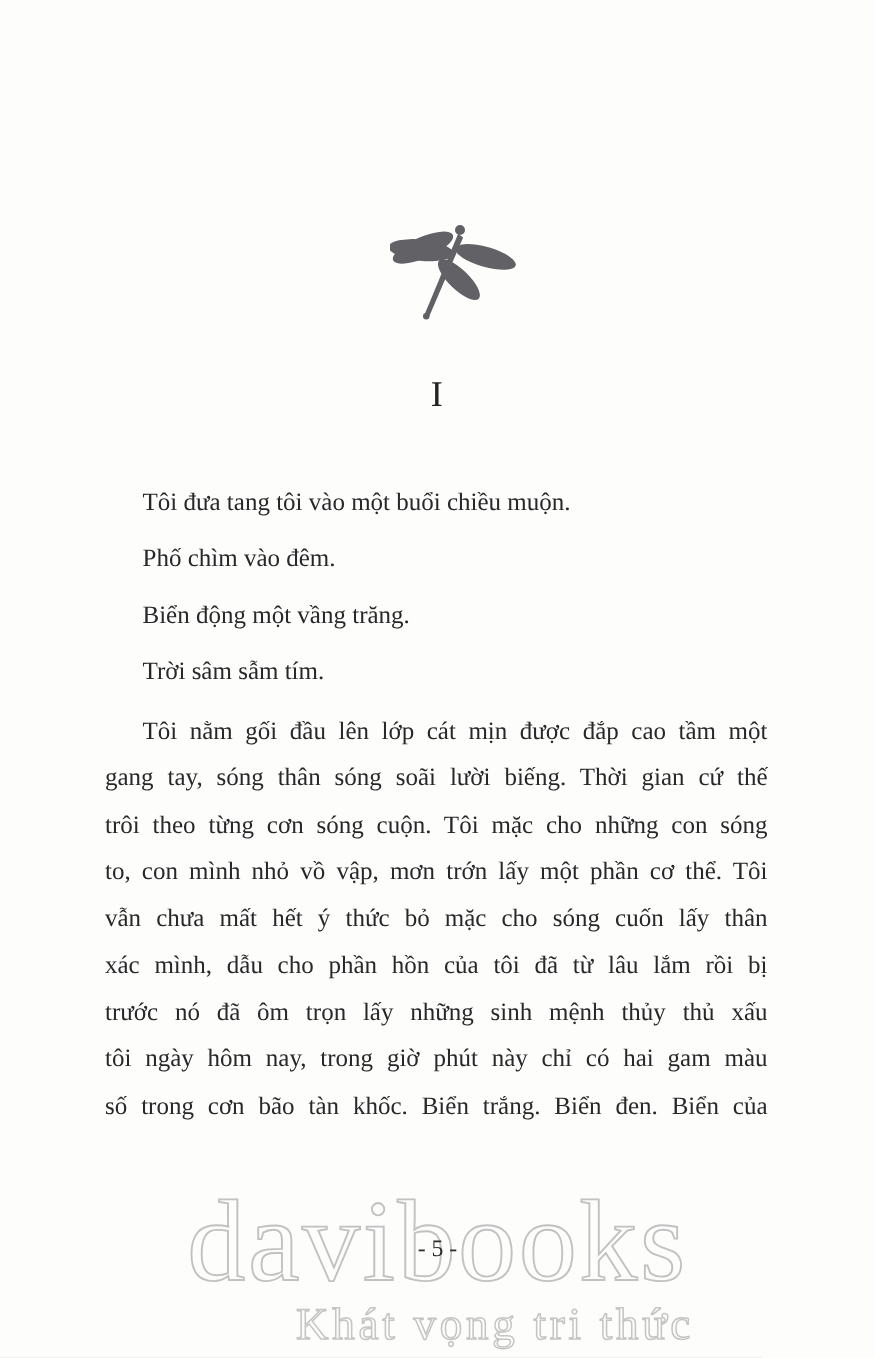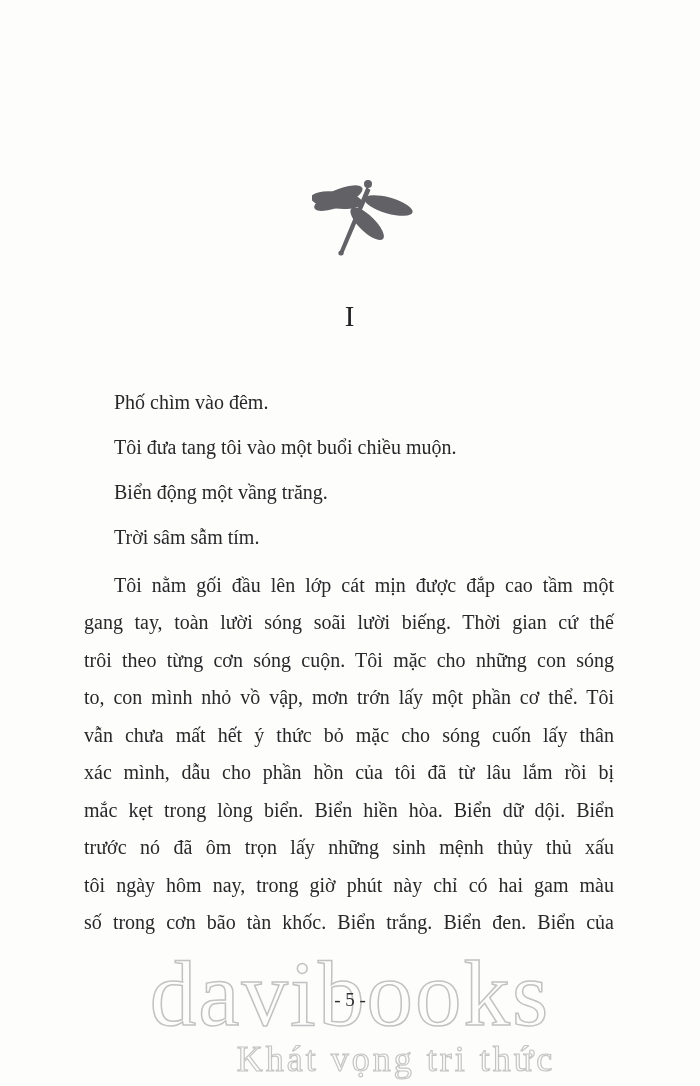--- a/index.html
+++ b/index.html
@@ -90,32 +90,31 @@
       <circle cx="56" cy="12" r="4"></circle>
 
       <path d="M54.5 15 L58.5 18 L31 82 L27.5 80 Z"></path>
       <circle cx="29" cy="81" r="2.6"></circle>
     </g>
   </svg>
 
   <div class="chapter">I</div>
 
   <div class="text-block">
+    <p class="para">Tôi đưa tang tôi vào một buổi chiều muộn.</p>
     <p class="para">Phố chìm vào đêm.</p>
-    <p class="para">Tôi đưa tang tôi vào một buổi chiều muộn.</p>
     <p class="para">Biển động một vầng trăng.</p>
     <p class="para">Trời sâm sẫm tím.</p>
     <div class="long-para">
       <div class="bline first">Tôi nằm gối đầu lên lớp cát mịn được đắp cao tầm một</div>
-      <div class="bline">gang tay, toàn lười sóng soãi lười biếng. Thời gian cứ thế</div>
+      <div class="bline">gang tay, sóng thân sóng soãi lười biếng. Thời gian cứ thế</div>
       <div class="bline">trôi theo từng cơn sóng cuộn. Tôi mặc cho những con sóng</div>
       <div class="bline">to, con mình nhỏ vồ vập, mơn trớn lấy một phần cơ thể. Tôi</div>
       <div class="bline">vẫn chưa mất hết ý thức bỏ mặc cho sóng cuốn lấy thân</div>
       <div class="bline">xác mình, dẫu cho phần hồn của tôi đã từ lâu lắm rồi bị</div>
-      <div class="bline">mắc kẹt trong lòng biển. Biển hiền hòa. Biển dữ dội. Biển</div>
       <div class="bline">trước nó đã ôm trọn lấy những sinh mệnh thủy thủ xấu</div>
       <div class="bline">tôi ngày hôm nay, trong giờ phút này chỉ có hai gam màu</div>
       <div class="bline">số trong cơn bão tàn khốc. Biển trắng. Biển đen. Biển của</div>
     </div>
   </div>
 
   <div class="wm-brand">davibooks</div>
   <div class="wm-tagline">Khát vọng tri thức</div>
 
   <div class="page-number">- 5 -</div>

